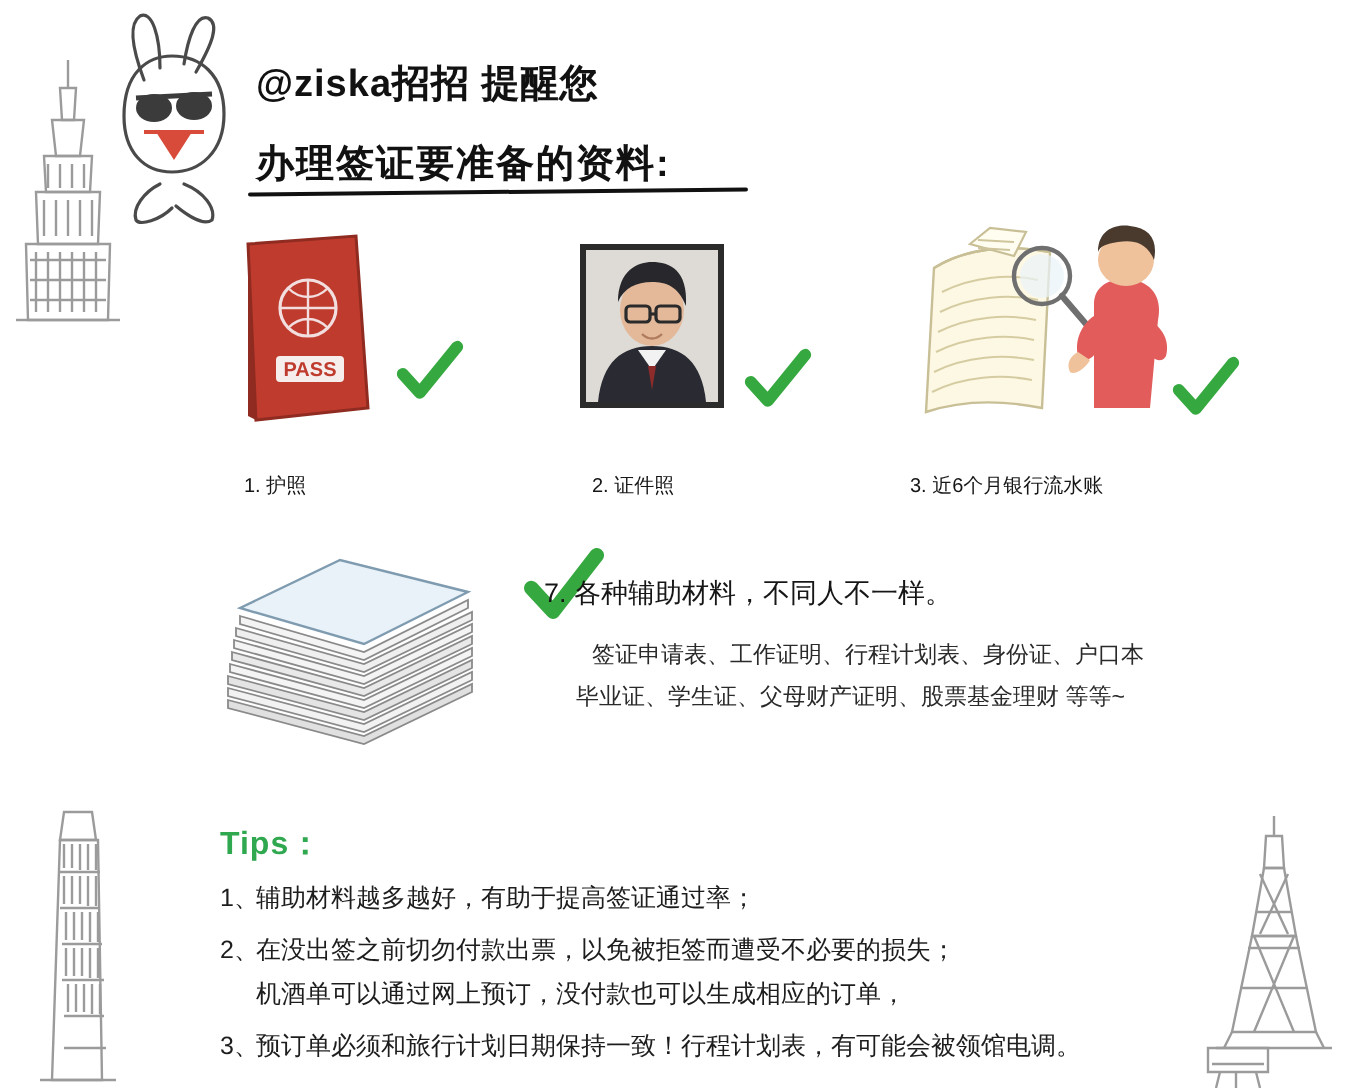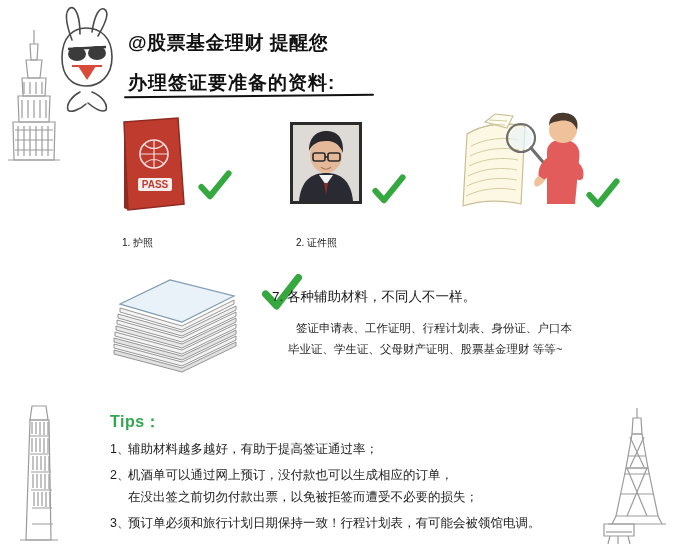--- a/index.html
+++ b/index.html
@@ -209,21 +209,21 @@
       <path d="M14 120 L72 120"></path>
       <path d="M22 112 L18 120 M64 112 L68 120"></path>
       <path d="M10 132 L40 132 L40 120 L10 120 Z"></path>
       <path d="M12 128 L38 128"></path>
       <path d="M16 132 L14 140 M34 132 L36 140 M24 132 L24 140"></path>
     </g>
   </svg>
 </div>
 
 <div class="header-title">
-  <div class="header-line1">@股票基金理财 提醒您</div>
+  <div class="header-line1">@ziska招招 提醒您</div>
   <div class="header-line2">办理签证要准备的资料:</div>
 </div>
 <div class="header-underline"></div>
 
 <div class="item-row">
 
   <div class="passport-art">
     <svg viewBox="0 0 72 96" width="72" height="96">
       <path d="M6 6 L60 2 L66 88 L10 94 Z" fill="#bf3b2e" stroke="#8f2b20" stroke-width="1.5"></path>
       <path d="M6 6 L10 94 L6 92 Z" fill="#8f2b20"></path>
@@ -288,20 +288,21 @@
       </svg>
   </div>
   <div class="check chk3">
     <svg viewBox="0 0 40 40">
         <path d="M4 20 L14 31 L36 4" fill="none" stroke="#35a83f" stroke-width="7" stroke-linecap="round" stroke-linejoin="round"></path>
       </svg>
   </div>
 
   <div class="caption cap1">1. 护照</div>
   <div class="caption cap2">2. 证件照</div>
+  <div class="caption cap3">3. 近6个月银行流水账</div>
 </div>
 
 <div class="stack-art">
   <svg viewBox="0 0 128 100" width="128" height="100">
     <g>
       <path d="M8 26 L58 2 L122 18 L70 44 Z" fill="#e8f2f8" stroke="#7f9bb0" stroke-width="1.2"></path>
       <path d="M8 30 L70 48 L122 22 L122 26 L70 52 L8 34 Z" fill="#f4f4f4" stroke="#8a8a8a" stroke-width="0.9"></path>
       <path d="M6 36 L70 54 L124 28 L124 32 L70 58 L6 40 Z" fill="#efefef" stroke="#8a8a8a" stroke-width="0.9"></path>
       <path d="M5 42 L70 60 L124 34 L124 38 L70 64 L5 46 Z" fill="#f4f4f4" stroke="#8a8a8a" stroke-width="0.9"></path>
       <path d="M4 48 L70 66 L124 40 L124 44 L70 70 L4 52 Z" fill="#e9e9e9" stroke="#8a8a8a" stroke-width="0.9"></path>
@@ -331,22 +332,22 @@
   <div class="tip">
     <div class="tip-num">1、</div>
     <div class="tip-body">
       <div>辅助材料越多越好，有助于提高签证通过率；</div>
     </div>
   </div>
 
   <div class="tip">
     <div class="tip-num">2、</div>
     <div class="tip-body">
+      <div>在没出签之前切勿付款出票，以免被拒签而遭受不必要的损失；</div>
       <div>机酒单可以通过网上预订，没付款也可以生成相应的订单，</div>
-      <div>在没出签之前切勿付款出票，以免被拒签而遭受不必要的损失；</div>
     </div>
   </div>
 
   <div class="tip">
     <div class="tip-num">3、</div>
     <div class="tip-body">
       <div>预订单必须和旅行计划日期保持一致！行程计划表，有可能会被领馆电调。</div>
     </div>
   </div>
 

